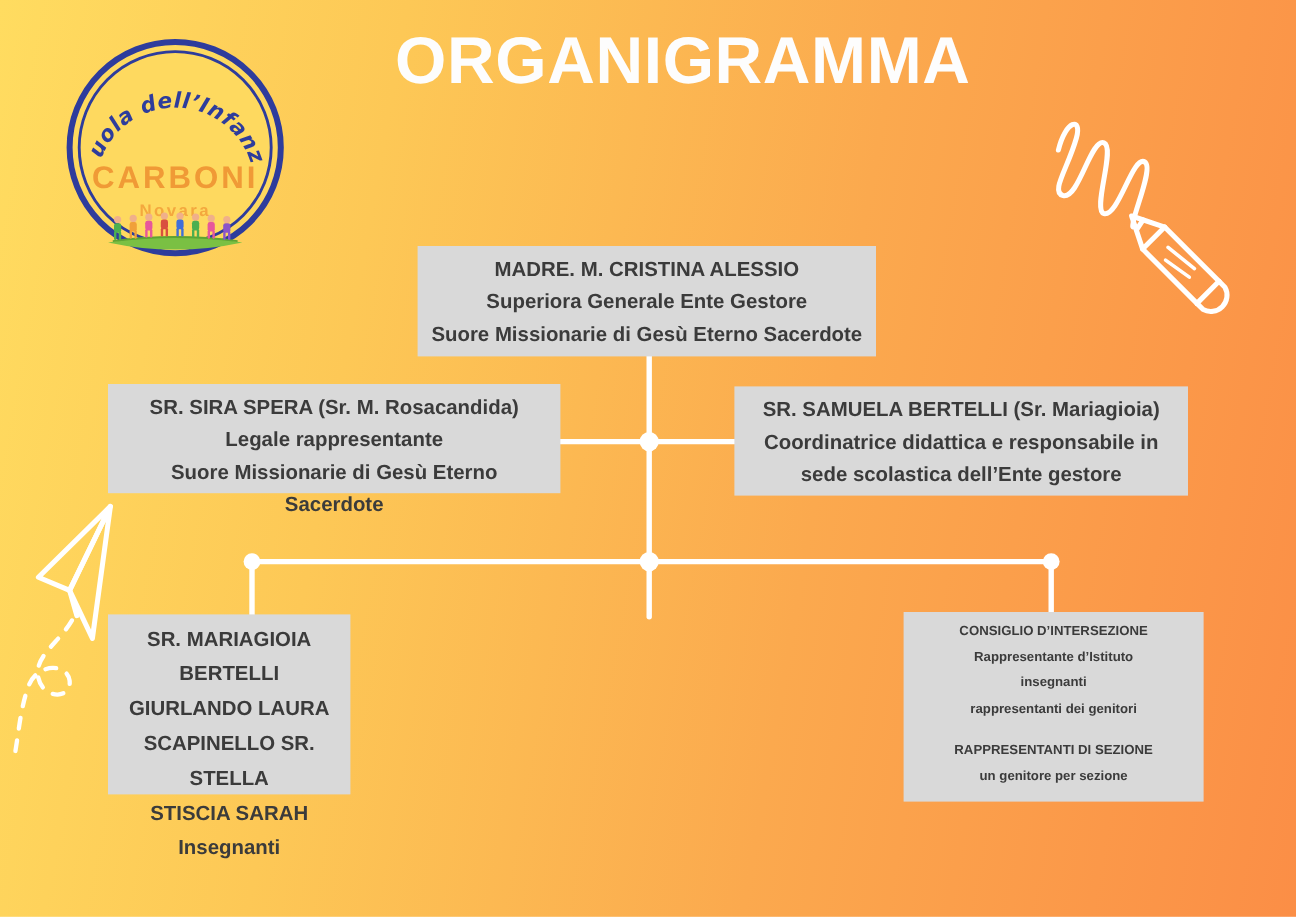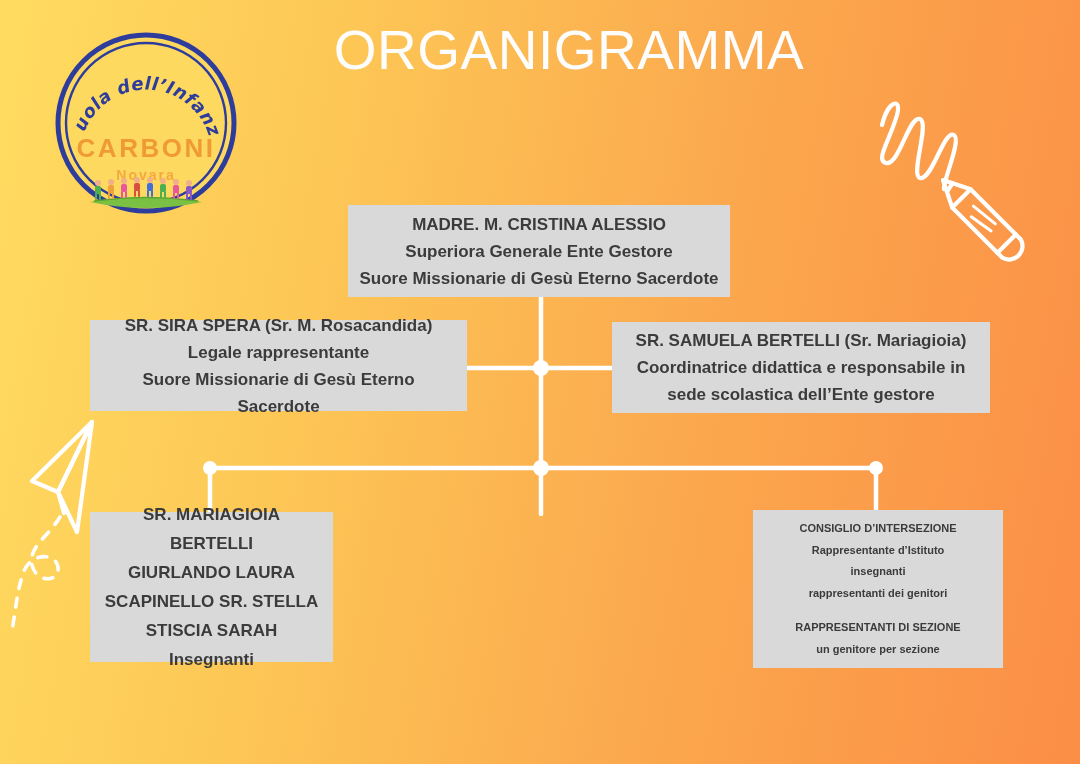--- a/index.html
+++ b/index.html
@@ -13,42 +13,42 @@
     width:1080px; height:764px;
     background:linear-gradient(100deg, #ffdc60 0%, #fdc856 28%, #fba94e 62%, #fb8e46 100%);
     overflow:hidden;
   }
   .title{
     position:absolute;
     left:0; right:0; top:18px;
     text-align:center;
     padding-left:58px;
     font-size:55px;
-    font-weight:400;
+    font-weight:700;
     letter-spacing:0.5px;
     color:#fdfdfd;
   }
   
   .box{
     position:absolute;
     background:#d9d9d9;
     color:#3b3b3b;
     display:flex;
     flex-direction:column;
-    justify-content:center;
+    justify-content:flex-start;
     align-items:center;
     text-align:center;
     padding:6px 10px;
   }
   .box .ln{ width:100%; font-weight:600; font-size:17px; line-height:27px; }
   .box .ln.b{ font-weight:700; }
   .box-top        { left:348px; top:205px; width:382px; height:92px; }
   .box-legal      { left:90px;  top:320px; width:377px; height:91px; }
   .box-coord      { left:612px; top:322px; width:378px; height:91px; }
-  .box-teachers   { left:90px;  top:512px; width:243px; height:150px; }
+  .box-teachers   { left:90px;  top:512px; width:202px; height:150px; }
   .box-teachers .ln{ line-height:29px; }
   .box-staff      { left:425px; top:513px; width:240px; height:150px; }
   .box-council    { left:753px; top:510px; width:250px; height:158px; }
   .box-council .ln{ font-size:11px; line-height:21.5px; }
   .box-council .spacer{ height:13px; width:100%; }
   
   .overlay{ position:absolute; left:0; top:0; pointer-events:none; }
   .logo-wrap{ position:absolute; left:50px; top:24px; }
 </style>
 </head>

